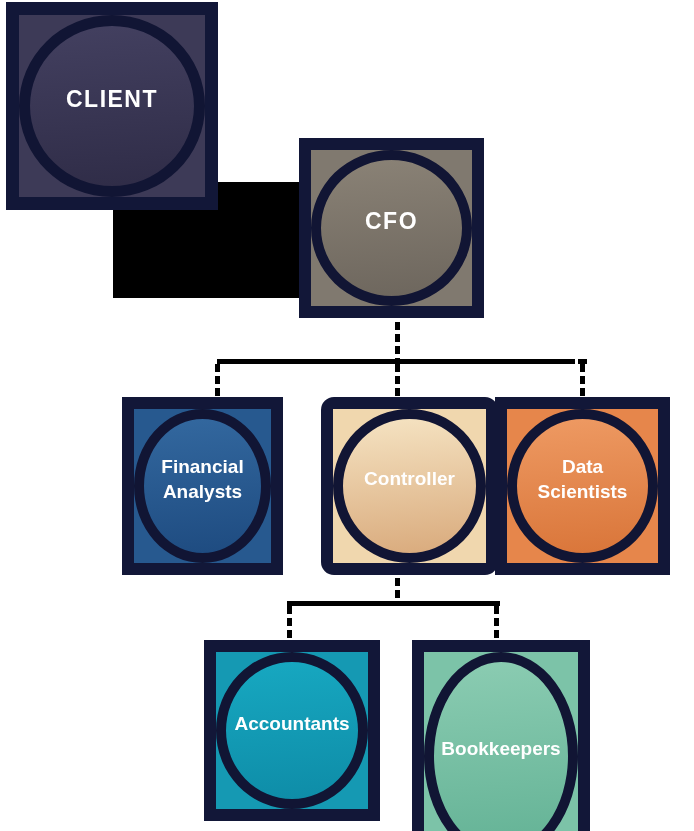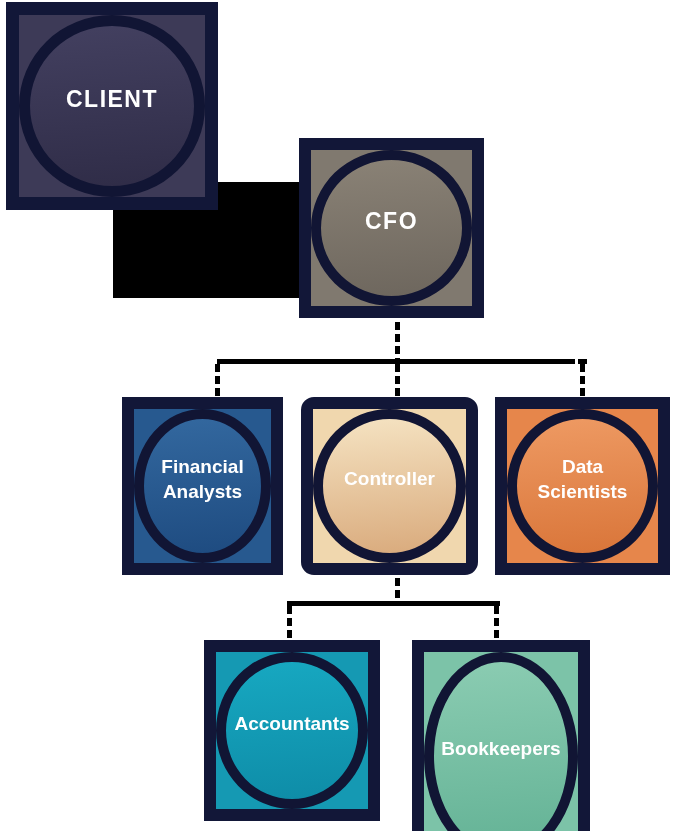--- a/index.html
+++ b/index.html
@@ -25,21 +25,21 @@
   }
   .label{
     color:#ffffff;font-size:19px;font-weight:600;line-height:1.32;
     max-width:132px;
   }
   .label-caps{font-size:23px;font-weight:700;letter-spacing:1.5px;}
   .node-client{left:6px;top:2px;width:212px;height:208px;border-width:13px;}
   .node-client .circle{border-width:11px;}
   .node-cfo{left:299px;top:138px;width:185px;height:180px;}
   .node-fa{left:122px;top:397px;width:161px;height:178px;}
-  .node-controller{left:301px;top:397px;width:177px;height:178px;border-radius:13px;}
+  .node-controller{left:321px;top:397px;width:177px;height:178px;border-radius:13px;}
   .node-ds{left:495px;top:397px;width:175px;height:178px;}
   .node-acc{left:204px;top:640px;width:176px;height:181px;}
   .node-book{left:412px;top:640px;width:178px;height:232px;}
   
   .blackrect{position:absolute;left:113px;top:182px;width:192px;height:116px;background:#000;z-index:1;}
   .tick{position:absolute;width:9px;height:4px;background:#000;z-index:1;}
   .tick-a{left:115px;top:198px;transform:rotate(55deg);}
   .tick-b{left:290px;top:287px;transform:rotate(55deg);}
   .hline{position:absolute;height:5px;background:#000;z-index:0;}
   .hline-1{left:217px;top:359px;width:358px;}

